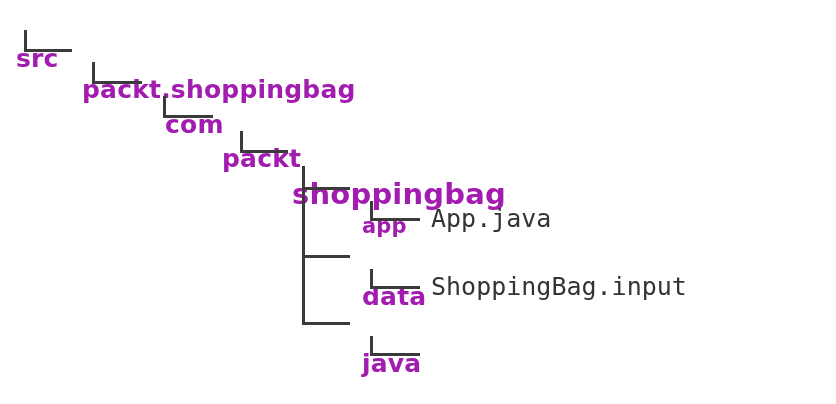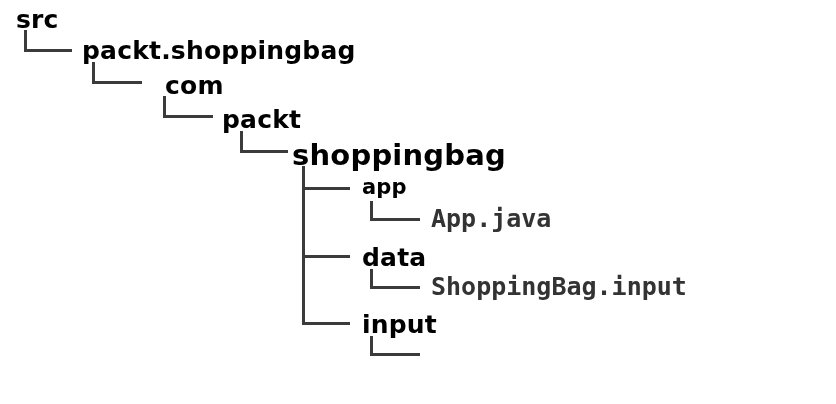--- a/index.html
+++ b/index.html
@@ -24,31 +24,32 @@
   }
 
   .node {
     position: absolute;
     white-space: pre;
     line-height: 1;
   }
 
   
   .pkg {
-    color: #000000;
+    color: #a21caf;
     font-family: "DejaVu Sans", "Liberation Sans", sans-serif;
     font-weight: bold;
     letter-spacing: 0.2px;
+    margin-top: 39px;
   }
 
   
   .file {
     color: #333333;
     font-family: "DejaVu Sans Mono", "Liberation Mono", monospace;
-    font-weight: bold;
+    font-weight: normal;
     letter-spacing: 0px;
   }
 
   
   .conn {
     position: absolute;
     background: #3b3b3b;
   }
   .conn.v { width: 3px; }
   .conn.h { height: 3px; }
@@ -90,18 +91,18 @@
   <div class="node file" style="left:431px; top:206px; font-size:25px;">App.java</div>
 
   <div class="conn h" style="left:302px; top:255px; width:48px;"></div>
   <div class="node pkg" style="left:362px; top:245px; font-size:25px;">data</div>
 
   <div class="conn v" style="left:370px; top:269px; height:20px;"></div>
   <div class="conn h" style="left:370px; top:286px; width:50px;"></div>
   <div class="node file" style="left:431px; top:274px; font-size:25px;">ShoppingBag.input</div>
 
   <div class="conn h" style="left:302px; top:322px; width:48px;"></div>
-  <div class="node pkg" style="left:362px; top:312px; font-size:25px;">input</div>
+  <div class="node pkg" style="left:362px; top:312px; font-size:25px;">java</div>
 
   <div class="conn v" style="left:370px; top:336px; height:20px;"></div>
   <div class="conn h" style="left:370px; top:353px; width:50px;"></div>
 
 </div>
 
 </body></html>

